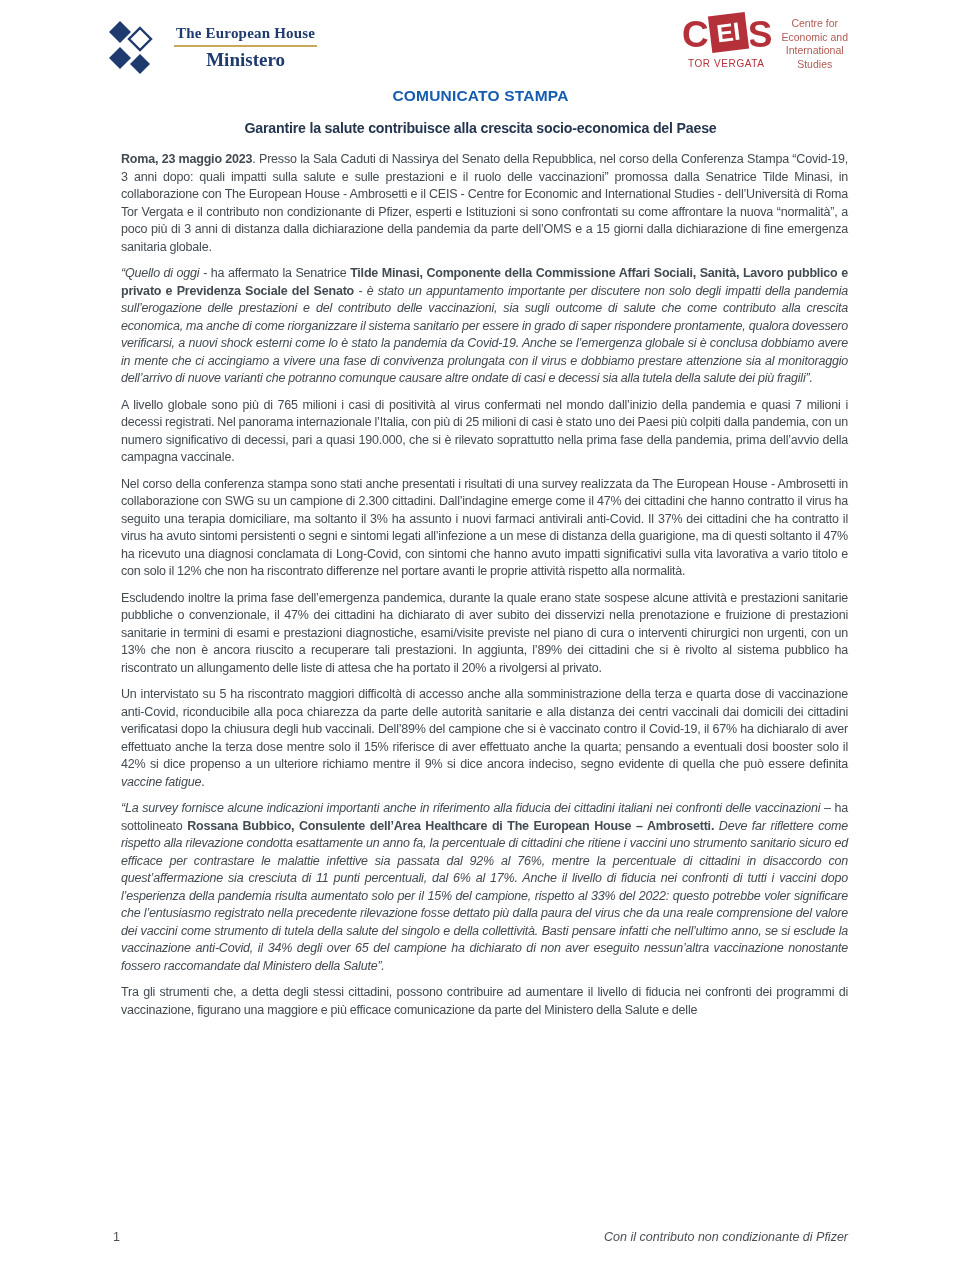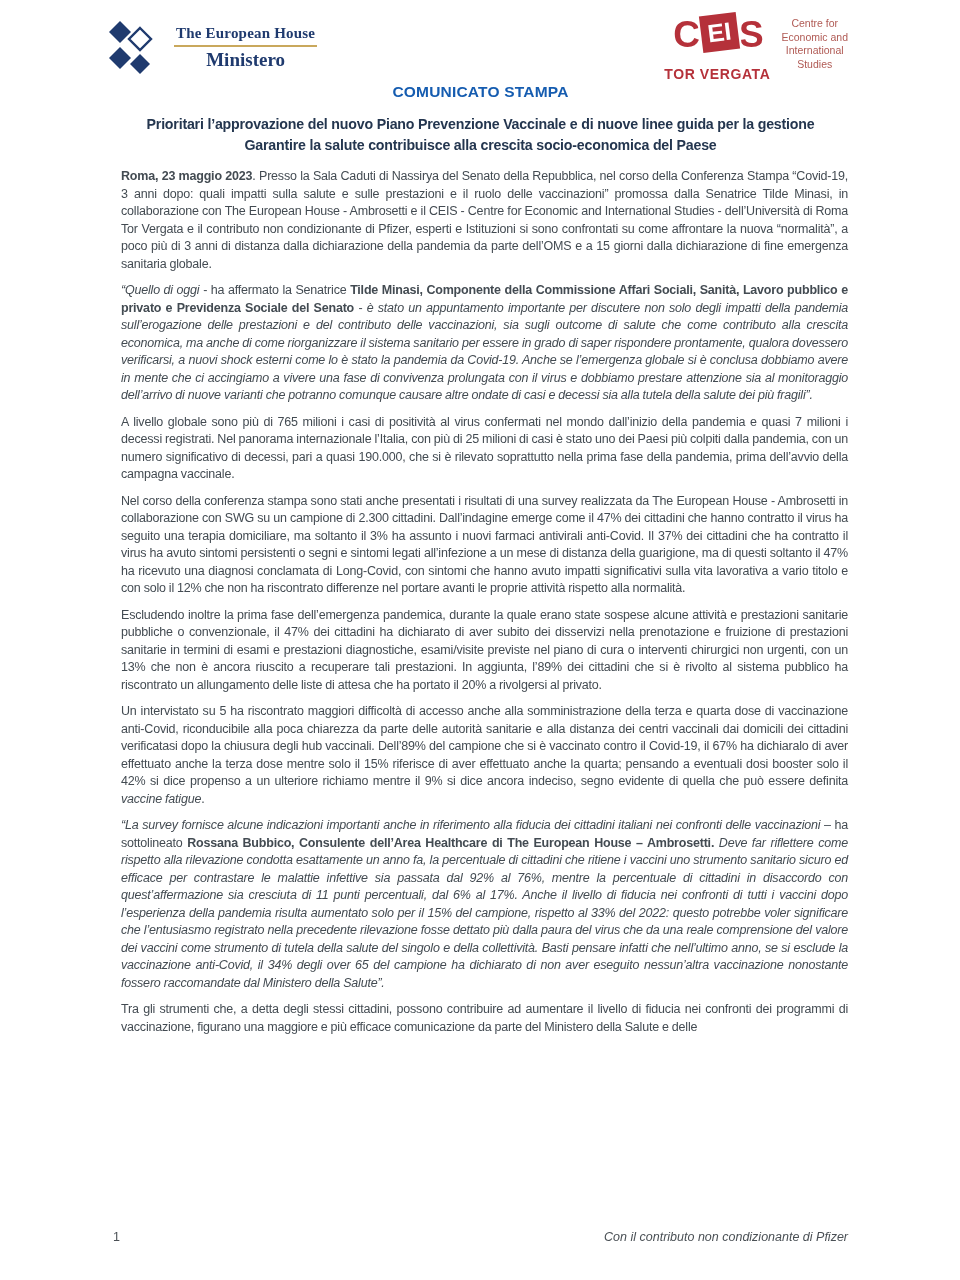--- a/index.html
+++ b/index.html
@@ -18,25 +18,25 @@
 
   .ceis-logo { display:flex; gap:11px; margin-top:0px; }
   .ceis-left { text-align:center; }
   .ceis-word { display:flex; align-items:center; justify-content:center; font-weight:bold; line-height:1; }
   .ceis-c, .ceis-s { font-size:37px; letter-spacing:-2px; font-family:"Liberation Sans", sans-serif; }
   .ceis-ei {
     width:37px; height:37px; display:flex; align-items:center; justify-content:center;
     color:#fff; font-size:25px; font-weight:bold; transform:rotate(-7deg);
     margin:0 1px 4px 3px; box-shadow:0 0 0 2px #ffffff;
   }
-  .ceis-tv { font-size:14px; font-weight:bold; letter-spacing:0.6px; margin-top:11px; }
+  .ceis-tv { font-size:10px; font-weight:normal; letter-spacing:0.6px; margin-top:3px; }
   .ceis-tagline { font-size:10.5px; line-height:1.3; white-space:pre-line; text-align:center; padding-top:3px; }
 
   
-  .doc-title { text-align:center; font-weight:bold; font-size:15.5px; letter-spacing:0.2px; margin-top:1px; }
+  .doc-title { text-align:center; font-weight:bold; font-size:15.5px; letter-spacing:0.2px; margin-top:9px; }
   .headline { text-align:center; font-weight:bold; font-size:14.2px; line-height:21px; margin-top:13px; letter-spacing:-0.2px; }
 
   
   .doc-body { margin-top:12px; }
   .para { margin:0 0 9px 8px; text-align:justify; font-size:12.5px; line-height:17.5px; letter-spacing:-0.2px; word-spacing:-0.2px; }
   .normal { font-style:normal; font-weight:normal; }
   .bold { font-weight:bold; }
   .italic { font-style:italic; }
 
   
@@ -79,21 +79,20 @@
 Economic and
 International
 Studies</span>
       </div>
 
     </div>
 
     <div class="doc-title" style="color:#155cb0;">COMUNICATO STAMPA</div>
 
     <div class="headline" style="color:#24364f;">
-        <div>Prioritari l’approvazione del nuovo Piano Prevenzione Vaccinale e di nuove linee guida per la gestione</div>
         <div>Garantire la salute contribuisce alla crescita socio-economica del Paese</div>
       </div>
 
     <div class="doc-body" style="color:#434b52;">
         <p class="para"><span class="bold">Roma, 23 maggio 2023</span><span class="normal">. Presso la Sala Caduti di Nassirya del Senato della Repubblica, nel corso della Conferenza Stampa “Covid-19, 3 anni dopo: quali impatti sulla salute e sulle prestazioni e il ruolo delle vaccinazioni” promossa dalla Senatrice Tilde Minasi, in collaborazione con The European House - Ambrosetti e il CEIS - Centre for Economic and International Studies - dell’Università di Roma Tor Vergata e il contributo non condizionante di Pfizer, esperti e Istituzioni si sono confrontati su come affrontare la nuova “normalità”, a poco più di 3 anni di distanza dalla dichiarazione della pandemia da parte dell’OMS e a 15 giorni dalla dichiarazione di fine emergenza sanitaria globale.</span></p>
         <p class="para"><span class="italic">“Quello di oggi </span><span class="normal">- ha affermato la Senatrice </span><span class="bold">Tilde Minasi, Componente della Commissione Affari Sociali, Sanità, Lavoro pubblico e privato e Previdenza Sociale del Senato</span><span class="normal"> - </span><span class="italic">è stato un appuntamento importante per discutere non solo degli impatti della pandemia sull’erogazione delle prestazioni e del contributo delle vaccinazioni, sia sugli outcome di salute che come contributo alla crescita economica, ma anche di come riorganizzare il sistema sanitario per essere in grado di saper rispondere prontamente, qualora dovessero verificarsi, a nuovi shock esterni come lo è stato la pandemia da Covid-19. Anche se l’emergenza globale si è conclusa dobbiamo avere in mente che ci accingiamo a vivere una fase di convivenza prolungata con il virus e dobbiamo prestare attenzione sia al monitoraggio dell’arrivo di nuove varianti che potranno comunque causare altre ondate di casi e decessi sia alla tutela della salute dei più fragili”.</span></p>
         <p class="para"><span class="normal">A livello globale sono più di 765 milioni i casi di positività al virus confermati nel mondo dall’inizio della pandemia e quasi 7 milioni i decessi registrati. Nel panorama internazionale l’Italia, con più di 25 milioni di casi è stato uno dei Paesi più colpiti dalla pandemia, con un numero significativo di decessi, pari a quasi 190.000, che si è rilevato soprattutto nella prima fase della pandemia, prima dell’avvio della campagna vaccinale.</span></p>
         <p class="para"><span class="normal">Nel corso della conferenza stampa sono stati anche presentati i risultati di una survey realizzata da The European House - Ambrosetti in collaborazione con SWG su un campione di 2.300 cittadini. Dall’indagine emerge come il 47% dei cittadini che hanno contratto il virus ha seguito una terapia domiciliare, ma soltanto il 3% ha assunto i nuovi farmaci antivirali anti-Covid. Il 37% dei cittadini che ha contratto il virus ha avuto sintomi persistenti o segni e sintomi legati all’infezione a un mese di distanza della guarigione, ma di questi soltanto il 47% ha ricevuto una diagnosi conclamata di Long-Covid, con sintomi che hanno avuto impatti significativi sulla vita lavorativa a vario titolo e con solo il 12% che non ha riscontrato differenze nel portare avanti le proprie attività rispetto alla normalità.</span></p>
         <p class="para"><span class="normal">Escludendo inoltre la prima fase dell’emergenza pandemica, durante la quale erano state sospese alcune attività e prestazioni sanitarie pubbliche o convenzionale, il 47% dei cittadini ha dichiarato di aver subito dei disservizi nella prenotazione e fruizione di prestazioni sanitarie in termini di esami e prestazioni diagnostiche, esami/visite previste nel piano di cura o interventi chirurgici non urgenti, con un 13% che non è ancora riuscito a recuperare tali prestazioni. In aggiunta, l’89% dei cittadini che si è rivolto al sistema pubblico ha riscontrato un allungamento delle liste di attesa che ha portato il 20% a rivolgersi al privato.</span></p>
         <p class="para"><span class="normal">Un intervistato su 5 ha riscontrato maggiori difficoltà di accesso anche alla somministrazione della terza e quarta dose di vaccinazione anti-Covid, riconducibile alla poca chiarezza da parte delle autorità sanitarie e alla distanza dei centri vaccinali dai domicili dei cittadini verificatasi dopo la chiusura degli hub vaccinali. Dell’89% del campione che si è vaccinato contro il Covid-19, il 67% ha dichiaralo di aver effettuato anche la terza dose mentre solo il 15% riferisce di aver effettuato anche la quarta; pensando a eventuali dosi booster solo il 42% si dice propenso a un ulteriore richiamo mentre il 9% si dice ancora indeciso, segno evidente di quella che può essere definita </span><span class="italic">vaccine fatigue</span><span class="normal">.</span></p>

